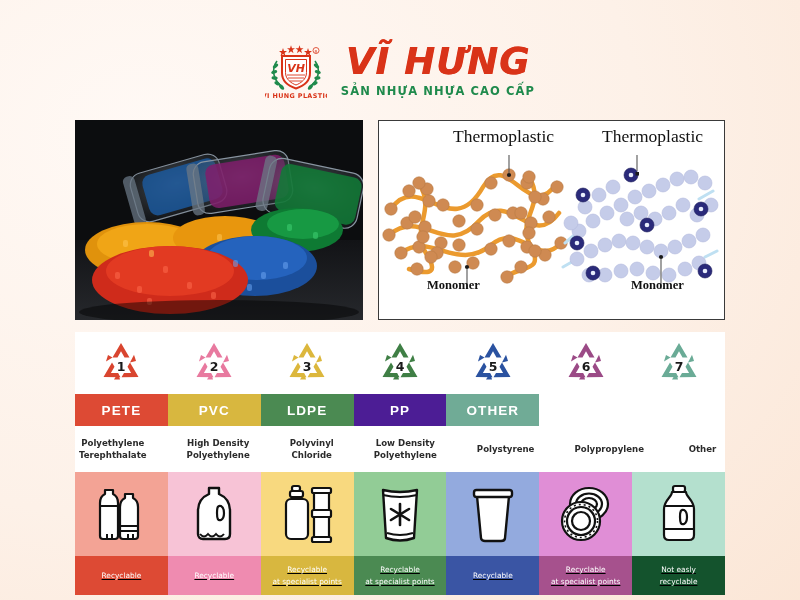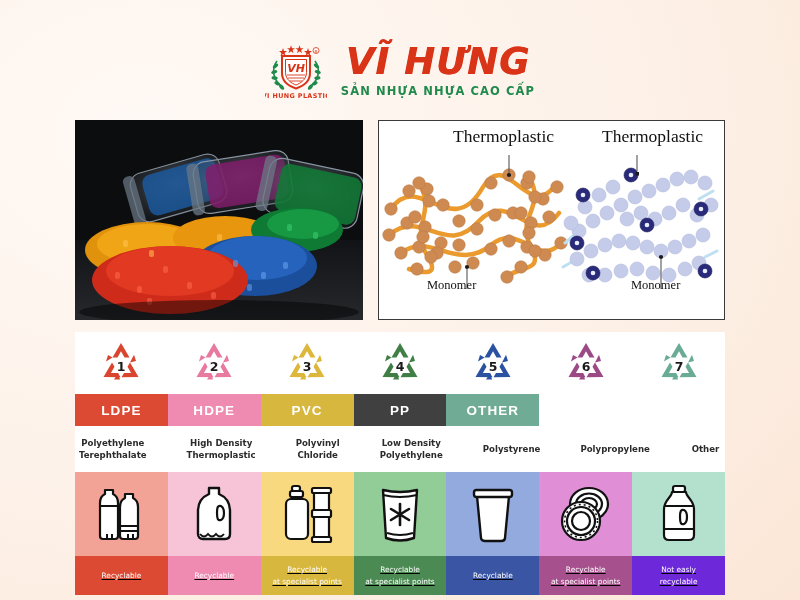--- a/index.html
+++ b/index.html
@@ -35,21 +35,21 @@
     overflow:hidden;background:#0a0a0a;}
   .diagram-panel{position:absolute;left:378px;top:108px;width:347px;height:200px;
     background:#ffffff;border:1.4px solid #3a3a3a;box-sizing:border-box;}
   .diagram-titles{display:flex;}
   .diag-title{
     font-family:"Liberation Serif", serif;font-size:17.5px;color:#111;
     text-align:center;padding-top:5px;
   }
   .diag-title.left{width:52%;padding-left:47px;}
   .diag-title.right{width:48%;}
-  .diag-body{position:relative;height:150px;}
+  .diag-body{position:relative;height:150px;font-weight:bold;}
   .mono-label{
     position:absolute;font-family:"Liberation Serif", serif;font-size:12.5px;color:#111;
   }
 
   
   .card{position:absolute;left:75px;top:320px;width:650px;height:263px;
     background:#ffffff;overflow:hidden;}
   .grid{display:grid;grid-template-columns:repeat(7,1fr);width:650px;}
 
   .row-symbol{height:62px;}
@@ -450,32 +450,32 @@
             <path d="M17.5 18.5 L13 16 L11 22.5 Z"></path>
             <path d="M23 34 L25 40.5 L19 40.5 Z"></path>
             <path d="M35 23.5 L41 22 L39 15.8 Z"></path>
           </g>
           <text x="26" y="32" text-anchor="middle" font-family="DejaVu Sans, sans-serif" font-size="12.5" font-weight="bold" fill="#1a1a1a">7</text>
         </svg>
       </div>
     </div>
 
     <div class="grid row-code">
-      <div class="cell-code" style="background:#dd4a34">LDPE</div>
-      <div class="cell-code" style="background:#ef8bb0">HDPE</div>
+      <div class="cell-code" style="background:#dd4a34">PETE</div>
       <div class="cell-code" style="background:#d8b73f">PVC</div>
-      <div class="cell-code" style="background:#404040">PP</div>
+      <div class="cell-code" style="background:#4b8a52">LDPE</div>
+      <div class="cell-code" style="background:#4c1d95">PP</div>
       <div class="cell-code" style="background:#70ab96">OTHER</div>
     </div>
 
     <div class="grid row-name">
       <div class="cell-name" style="white-space:pre-line">Polyethylene
 Terephthalate</div>
       <div class="cell-name" style="white-space:pre-line">High Density
-Thermoplastic</div>
+Polyethylene</div>
       <div class="cell-name" style="white-space:pre-line">Polyvinyl
 Chloride</div>
       <div class="cell-name" style="white-space:pre-line">Low Density
 Polyethylene</div>
       <div class="cell-name" style="white-space:pre-line">Polystyrene</div>
       <div class="cell-name" style="white-space:pre-line">Polypropylene</div>
       <div class="cell-name" style="white-space:pre-line">Other</div>
     </div>
 
     <div class="grid row-icon">
@@ -574,18 +574,18 @@
     <div class="grid row-note">
       <div class="cell-note" style="background:#dd4a34">Recyclable</div>
       <div class="cell-note" style="background:#ef8bb0">Recyclable</div>
       <div class="cell-note" style="background:#d8b73f">Recyclable
 at specialist points</div>
       <div class="cell-note" style="background:#4b8a52">Recyclable
 at specialist points</div>
       <div class="cell-note" style="background:#3a55a4">Recyclable</div>
       <div class="cell-note" style="background:#a6518d">Recyclable
 at specialist points</div>
-      <div class="cell-note" style="background:#6d28d9">Not easly
+      <div class="cell-note" style="background:#14532d">Not easly
 recyclable</div>
     </div>
 
   </div>
 </div>
 
 </body></html>

